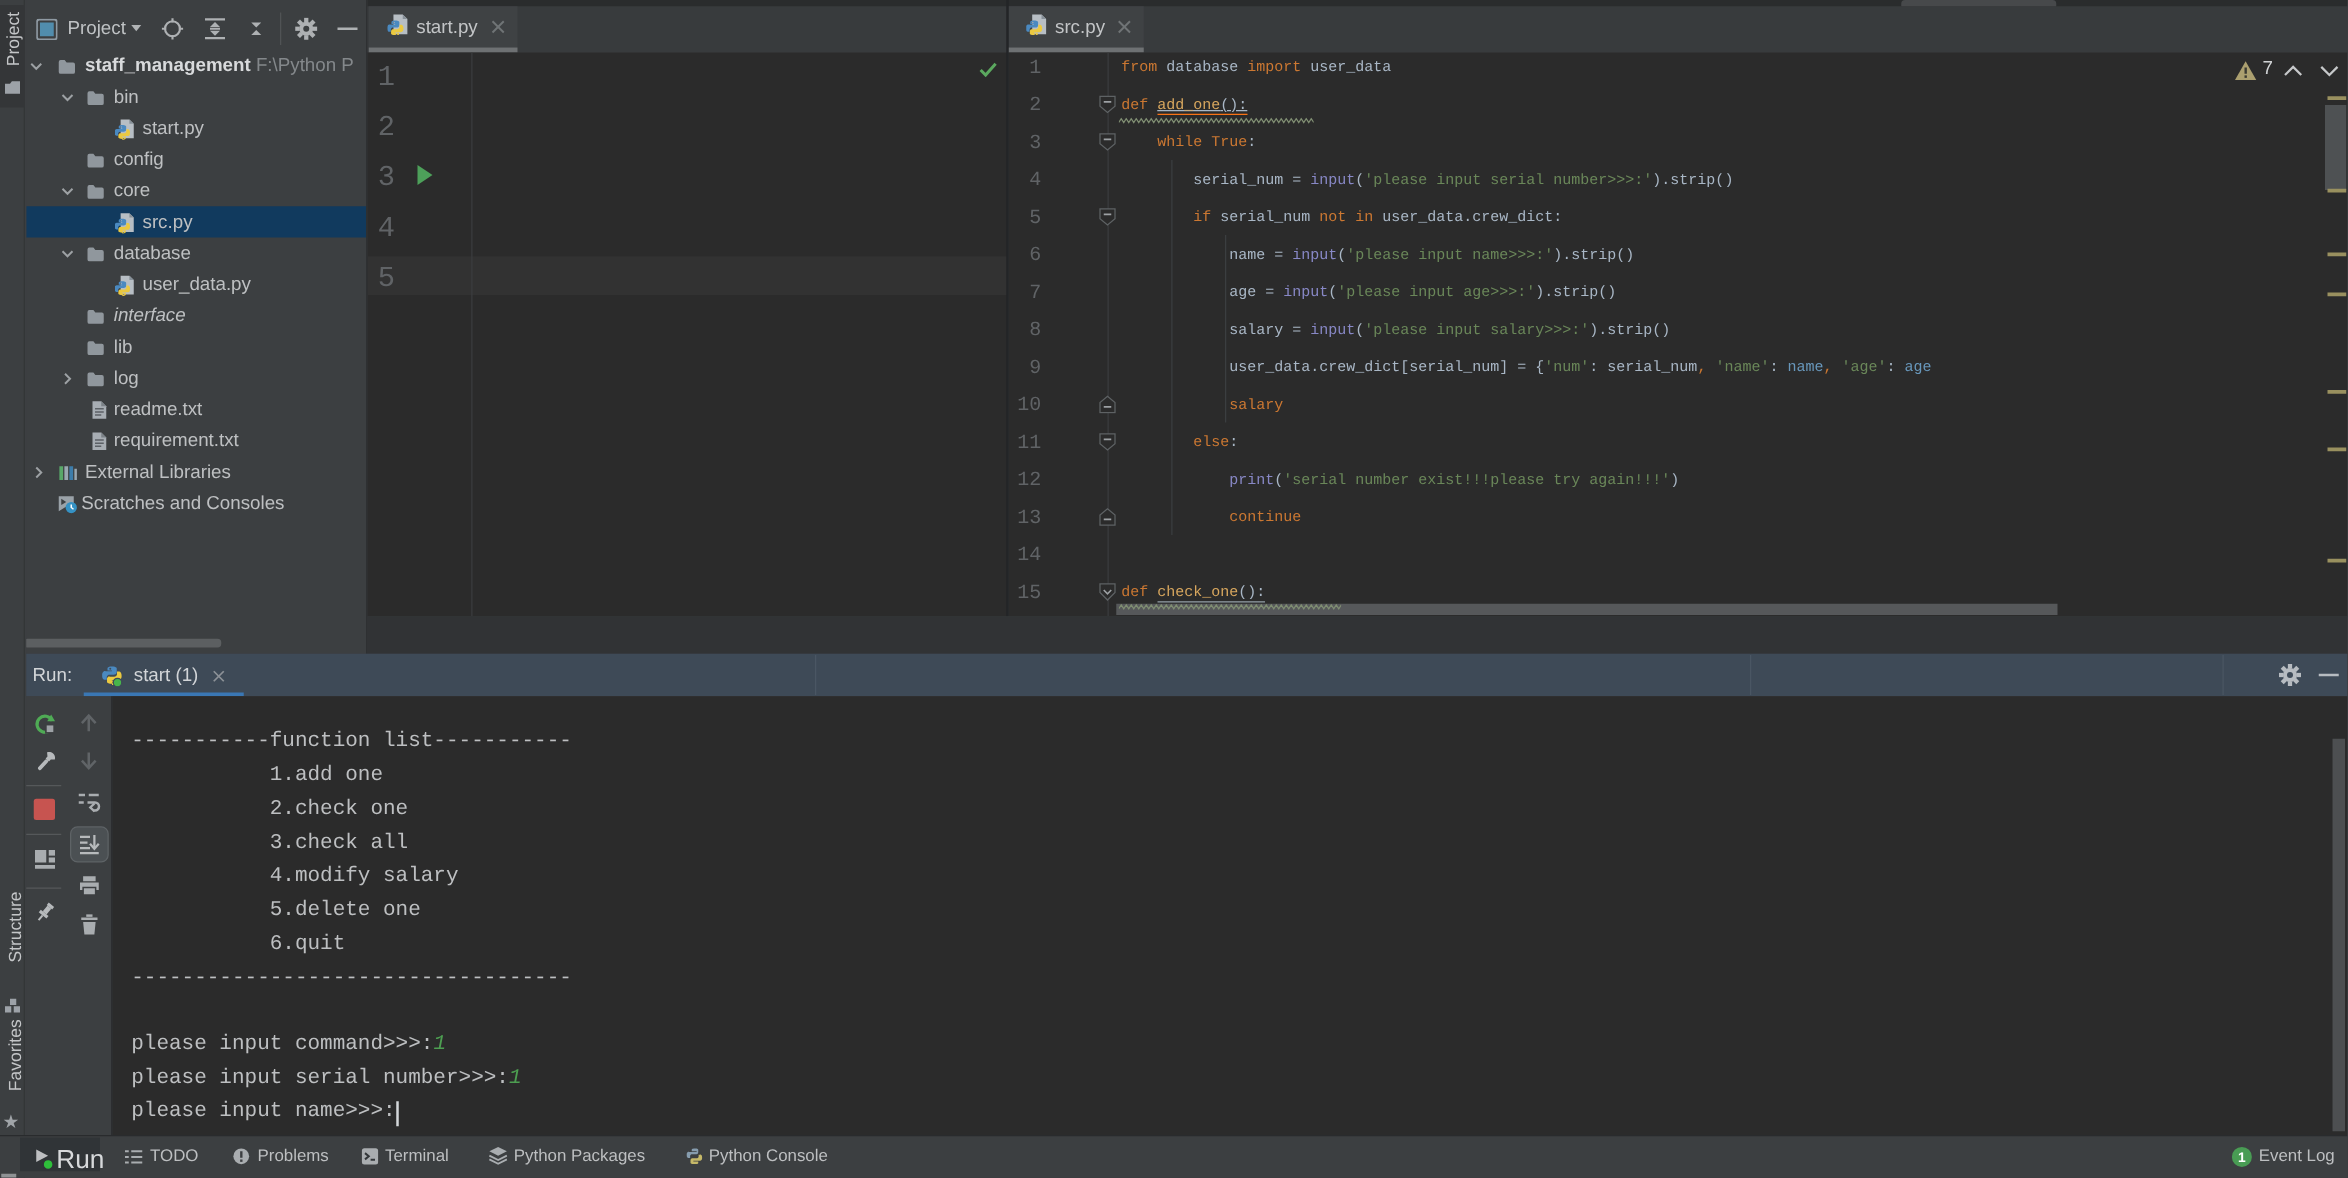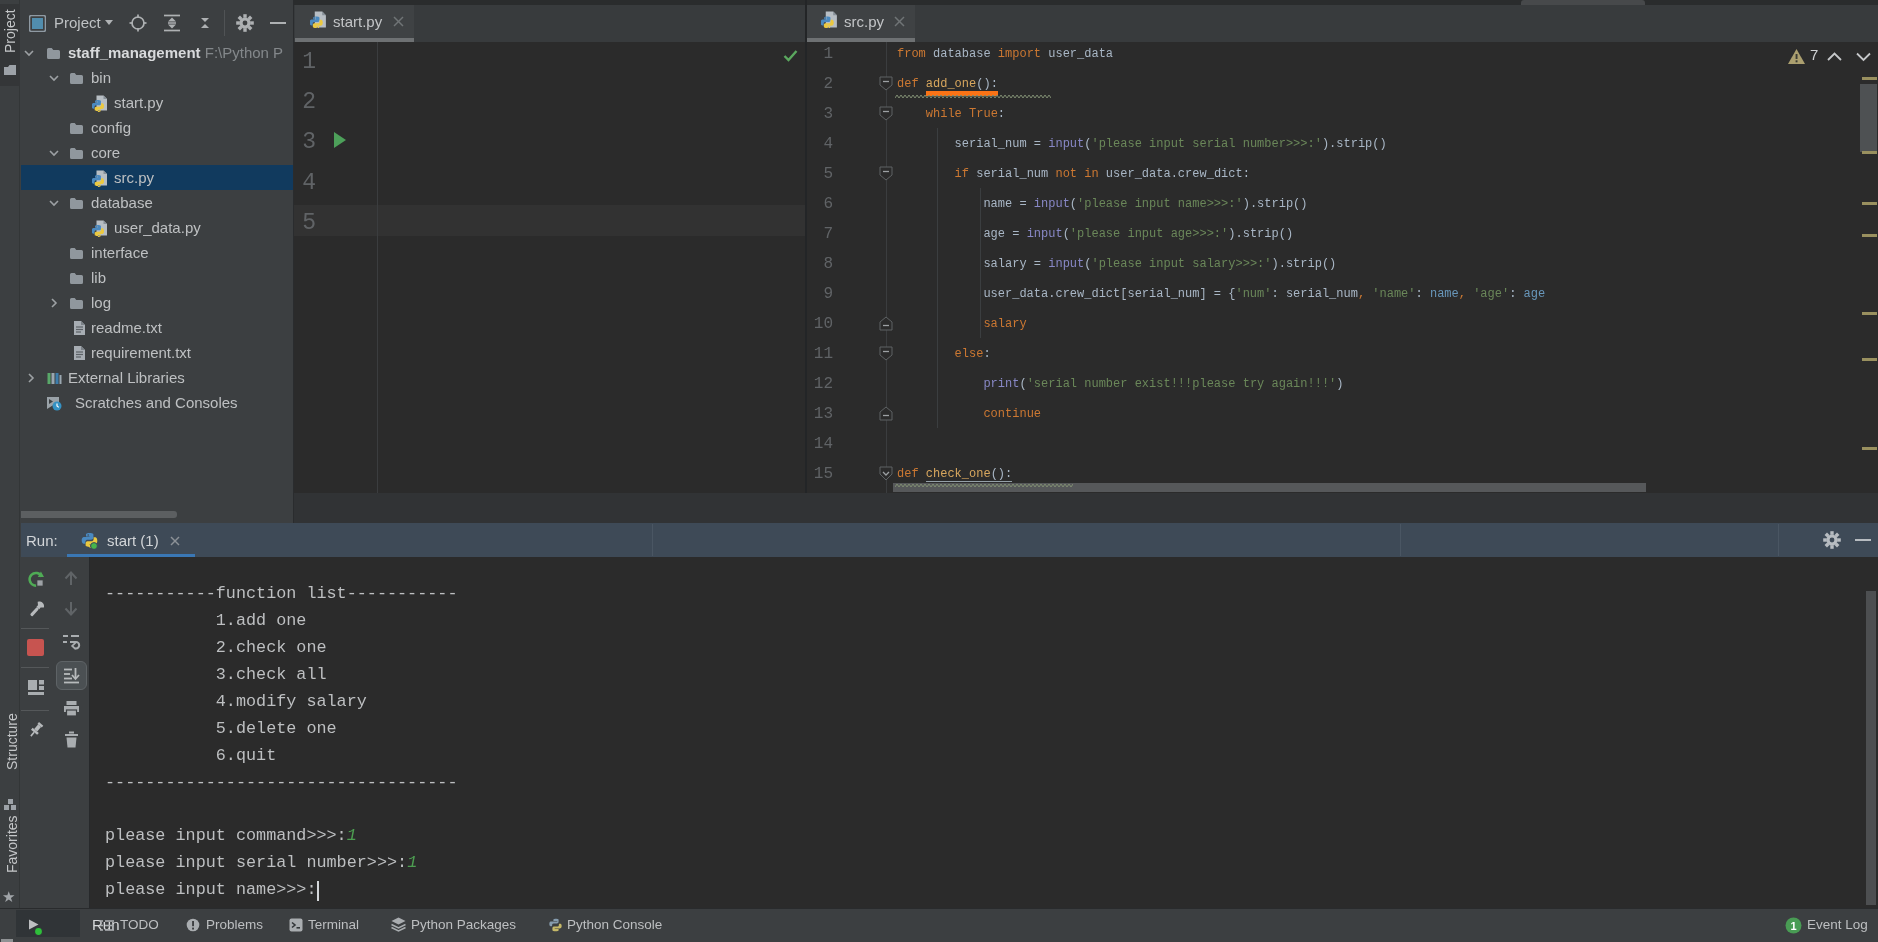--- a/index.html
+++ b/index.html
@@ -184,21 +184,21 @@
     <span class="abs" style="left:70px;top:194px;">database</span>
 
     <svg class="abs" style="left:71px;top:220px;" width="16" height="17">
         <use href="#pyfile16"></use>
       </svg>
     <span class="abs" style="left:93px;top:219px;">user_data.py</span>
 
     <svg class="abs" style="left:48px;top:245px;" width="16" height="16">
         <use href="#folder16"></use>
       </svg>
-    <span class="abs" style="left:70px;top:244px;">interface</span>
+    <span class="abs" style="left:70px;top:244px;font-style:italic;">interface</span>
 
     <svg class="abs" style="left:48px;top:270px;" width="16" height="16">
         <use href="#folder16"></use>
       </svg>
     <span class="abs" style="left:70px;top:269px;">lib</span>
 
     <svg class="abs" style="left:27px;top:297px;" width="12" height="12">
         <polyline points="4,2 8,6 4,10" fill="none" stroke="#9da1a4" stroke-width="1.6"></polyline>
       </svg>
     <svg class="abs" style="left:48px;top:295px;" width="16" height="16">
@@ -220,21 +220,21 @@
         <polyline points="4,2 8,6 4,10" fill="none" stroke="#9da1a4" stroke-width="1.6"></polyline>
       </svg>
     <svg class="abs" style="left:25px;top:370px;" width="16" height="16">
         <use href="#libs16"></use>
       </svg>
     <span class="abs" style="left:47px;top:369px;">External Libraries</span>
 
     <svg class="abs" style="left:25px;top:395px;" width="16" height="16">
         <use href="#scratch16"></use>
       </svg>
-    <span class="abs" style="left:54px;top:394px;">Scratches and Consoles</span>
+    <span class="abs" style="left:44px;top:394px;">Scratches and Consoles</span>
   </div>
 
   <div class="abs" style="left:-2px;top:511px;width:158px;height:7px;background:#5c5f61;border-radius:3px;"></div>
 </div>
 <div class="abs" style="left:293px;top:0;width:1px;height:523px;background:#2a2c2e;"></div>
 
 <div class="abs" id="tabbar" style="left:294px;top:0;width:1584px;height:42px;background:#383b3d;"></div>
 <div class="abs" style="left:294px;top:0;width:1584px;height:5px;background:#2a2c2d;"></div>
 <div class="abs" style="left:1521px;top:0;width:124px;height:5px;background:#47494b;border-radius:3px 3px 0 0;"></div>
 
@@ -312,21 +312,21 @@
   <svg class="abs" style="left:72px;top:364px;" width="14" height="15">
       <path d="M1 14 h12 v-8 l-6 -5 l-6 5 z" fill="#2b2b2b" stroke="#5e6264" stroke-width="1"></path>
       <line x1="4" y1="9.5" x2="10" y2="9.5" stroke="#9da1a4" stroke-width="1.3"></line>
     </svg>
   <svg class="abs" style="left:72px;top:424px;" width="14" height="16">
       <path d="M1 1 h12 v7 l-6 6 l-6 -6 z" fill="#2b2b2b" stroke="#5e6264" stroke-width="1"></path>
       <path d="M4 6 l3 3 l3 -3" fill="none" stroke="#9da1a4" stroke-width="1.3"></path>
     </svg>
 
   <pre class="abs" style="left:90px;top:-3.5px;font-size:12px;line-height:30px;color:#a9b7c6;"><span class="k">from</span> database <span class="k">import</span> user_data
-<span class="k">def</span> <span style="border-bottom:5px solid #f97316;"><span class="fn">add_one</span>():</span>
+<span class="k">def</span> <span style="border-bottom:1px solid #f97316;text-decoration:underline;"><span class="fn">add_one</span>():</span>
     <span class="k">while</span> <span class="k">True</span>:
         serial_num = <span class="b">input</span>(<span class="s">'please input serial number&gt;&gt;&gt;:'</span>).strip()
         <span class="k">if</span> serial_num <span class="k">not in</span> user_data.crew_dict:
             name = <span class="b">input</span>(<span class="s">'please input name&gt;&gt;&gt;:'</span>).strip()
             age = <span class="b">input</span>(<span class="s">'please input age&gt;&gt;&gt;:'</span>).strip()
             salary = <span class="b">input</span>(<span class="s">'please input salary&gt;&gt;&gt;:'</span>).strip()
             user_data.crew_dict[serial_num] = {<span class="s">'num'</span>: serial_num<span class="k">,</span> <span class="s">'name'</span>: <span class="n">name</span><span class="k">,</span> <span class="s">'age'</span>: <span class="n">age</span>
             <span class="k">salary</span>
         <span class="k">else</span>:
             <span class="b">print</span>(<span class="s">'serial number exist!!!please try again!!!'</span>)
@@ -488,21 +488,21 @@
   <div class="abs" style="left:1776px;top:34px;width:10px;height:314px;background:#4d4f51;"></div>
 </div>
 <div class="abs" style="left:89px;top:557px;width:1px;height:351px;background:#27292b;"></div>
 
 <div class="abs" id="statusbar" style="left:0;top:908px;width:1878px;height:34px;background:#3c3f41;border-top:1px solid #292b2d;font-size:13.5px;color:#bdbfc1;">
   <div class="abs" style="left:16px;top:1px;width:64px;height:27px;background:#303437;"></div>
   <svg class="abs" style="left:27px;top:9px;" width="18" height="19">
       <path d="M2 1.5 L11.5 6.5 L2 11.5 z" fill="#bdbfc1"></path>
       <circle cx="11.5" cy="13.5" r="4" fill="#2ebf3a" stroke="#303437" stroke-width="1.2"></circle>
     </svg>
-  <div class="abs" style="left:45px;top:7px;font-size:15px;color:#d7d9db;margin-left:47px;">Run</div>
+  <div class="abs" style="left:45px;top:7px;font-size:21px;color:#d7d9db;">Run</div>
   <svg class="abs" style="left:100px;top:10px;" width="14" height="13">
       <g stroke="#a9adb0" stroke-width="1.6">
         <line x1="0" y1="2" x2="3" y2="2"></line>
         <line x1="5" y1="2" x2="14" y2="2"></line>
         <line x1="0" y1="6.5" x2="3" y2="6.5"></line>
         <line x1="5" y1="6.5" x2="14" y2="6.5"></line>
         <line x1="0" y1="11" x2="3" y2="11"></line>
         <line x1="5" y1="11" x2="14" y2="11"></line>
       </g>
     </svg>

